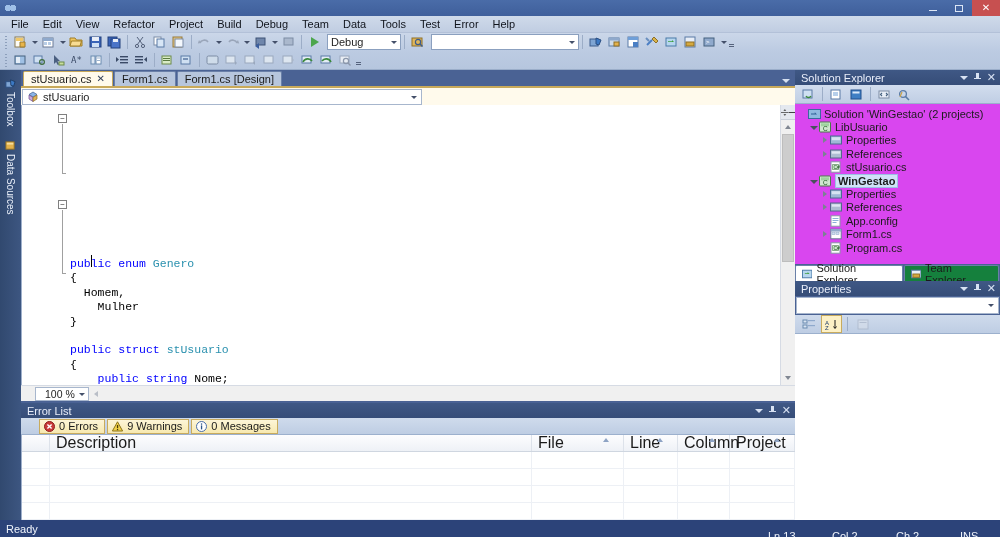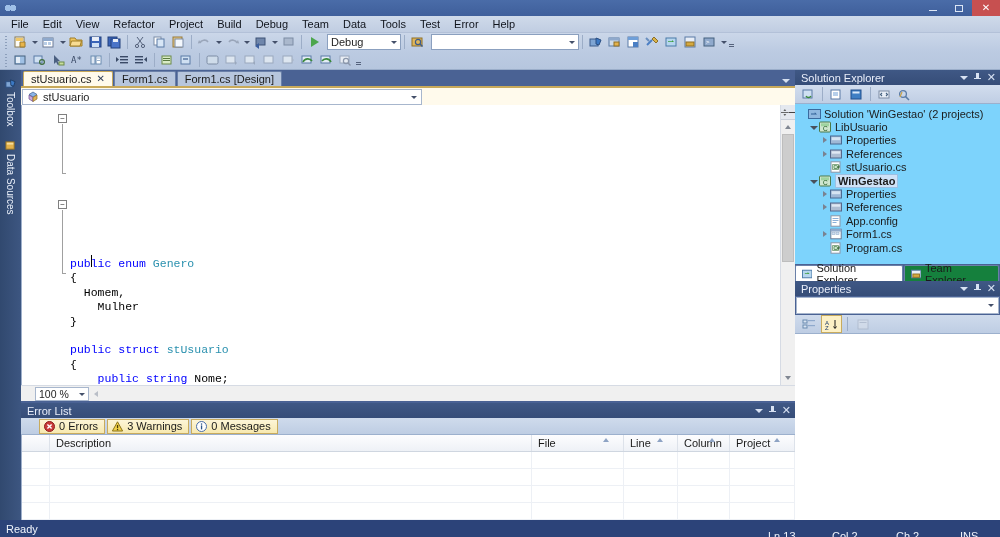--- a/index.html
+++ b/index.html
@@ -198,21 +198,21 @@
   .arrbtn .dn{ border-left:3px solid transparent;border-right:3px solid transparent;border-top:4px solid #808792;}
   .thumb { background: #cdcdcd; border: 1px solid #bdbdbd; margin: 0 1px; }
   .track { flex: 1 1 auto; background: #f0f0f0; }
 
   
   .hbar { flex: 0 0 16px; display: flex; align-items: center; background: #f0f0f0;
     border-top: 1px solid #d6dbe4; }
   .zoomcombo {
     width: 54px; height: 14px; margin-left: 14px; background: #fff;
     border: 1px solid #a7b6cd; display: flex; align-items: center;
-    font-size: 10.5px; padding-left: 3px; position: relative;
+    font-size: 10.5px; padding-left: 9px; position: relative;
   }
   .zoomcombo .cbcaret{position:absolute;right:3px;top:5px;
     border-left:3px solid transparent;border-right:3px solid transparent;border-top:3px solid #44506a;}
   .hleft { width:10px;height:14px;display:flex;align-items:center;justify-content:center;margin-left:2px;}
   .hleft:after{content:"";border-top:3px solid transparent;border-bottom:3px solid transparent;border-right:4px solid #b9bec7;}
   .htrack { flex:1 1 auto; height: 14px; background:#f0f0f0;}
 
   
   .errpanel { flex: 0 0 116px; display: flex; flex-direction: column;
     background: #4a6294; padding: 2px 0 0 0;}
@@ -236,39 +236,39 @@
   }
   .errtoggle {
     height: 15px; display:flex;align-items:center;gap:4px;
     padding: 0 6px 0 4px; font-size: 11px; color: #1a1a1a;
     background: linear-gradient(to bottom,#fdf5d8,#f7e9b0);
     border: 1px solid #c8ab5e;
   }
   .errgrid { flex: 1 1 auto; background: #fff; display:flex; flex-direction:column;
     border-left:1px solid #9fb0cb;}
   .errhdr { display: flex; height: 17px; background: linear-gradient(to bottom,#fdfdfe,#eef1f6);
-    border-bottom: 1px solid #cfd6e0; font-size: 11px; color:#1a1a1a; }
+    border-bottom: 1px solid #cfd6e0; font-size: 16px; color:#1a1a1a; }
   .errhdr .c { border-right: 1px solid #dde2ea; padding-left: 6px;
     display:flex;align-items:center; position:relative;}
   .errhdr .sortmark{ position:absolute; right:14px; top:3px; width:0;height:0;
     border-left:3px solid transparent;border-right:3px solid transparent;border-bottom:4px solid #8ea3c4;}
   .errbody { flex: 1 1 auto; display:flex; flex-direction: column; }
   .errrow { height: 17px; display:flex; border-bottom: 1px solid #edf0f5; }
   .errrow .c { border-right: 1px solid #edf0f5; }
 
   
   .rightdock { width: 205px; flex: 0 0 205px; display: flex; flex-direction: column;
     background: #4a6294; }
   .sePanel { flex: 0 0 auto; display:flex; flex-direction: column; }
   .setoolbar {
     height: 19px; display: flex; align-items: center; gap: 1px;
     background: linear-gradient(to bottom,#d2ddee,#c0cee4);
     border-bottom: 1px solid #9cb0cd; padding-left: 4px;
   }
-  .setree { background: #7dd3fc; flex: 1 1 auto; overflow: hidden;
+  .setree { background: #d946ef; flex: 1 1 auto; overflow: hidden;
     font-size: 11px; padding-top: 3px; }
   .trow { height: 13.4px; display: flex; align-items: center; white-space: nowrap; }
   .twist { width: 11px; flex: 0 0 11px; display:flex;align-items:center;justify-content:center;}
   .twist.closed:after{content:"";border-top:3px solid transparent;border-bottom:3px solid transparent;border-left:4px solid #7a8291;}
   .twist.open:after{content:"";border-left:4px solid transparent;border-right:4px solid transparent;border-top:4px solid #49505c; margin-top:2px;}
   .ticon { width: 13px; flex: 0 0 13px; height: 12px; margin-right: 3px; position: relative;}
   .tlabel { color:#1b1b1b; }
   .tlabel.sel { background: #cfe2f7; border: 1px solid #9cc0e4; padding: 0 2px; font-weight: bold;}
   .setabs { height: 17px; display: flex; align-items: flex-end; background: #4a6294; }
   .setab { height: 16px; display:flex;align-items:center;gap:4px; padding: 0 6px;
@@ -706,21 +706,21 @@
                 <path d="M3.4 3.4l4.2 4.2M7.6 3.4l-4.2 4.2" stroke="#fff" stroke-width="1.4"></path>
               </svg>
             <span>0 Errors</span>
           </div>
           <div class="errtoggle">
             <svg width="11" height="11" viewBox="0 0 11 11">
                 <path d="M5.5 0.8L10.6 10H0.4z" fill="#f2d24a" stroke="#8a731d"></path>
                 <rect x="4.9" y="4" width="1.3" height="3.2" fill="#4a3c08"></rect>
                 <rect x="4.9" y="8" width="1.3" height="1.2" fill="#4a3c08"></rect>
               </svg>
-            <span>3 Warnings</span>
+            <span>9 Warnings</span>
           </div>
           <div class="errtoggle">
             <svg width="11" height="11" viewBox="0 0 11 11">
                 <circle cx="5.5" cy="5.5" r="5" fill="#fff" stroke="#4a6ea8"></circle>
                 <rect x="4.9" y="4.4" width="1.3" height="4" fill="#2a5488"></rect>
                 <rect x="4.9" y="2.4" width="1.3" height="1.3" fill="#2a5488"></rect>
               </svg>
             <span>0 Messages</span>
           </div>
         </div>

